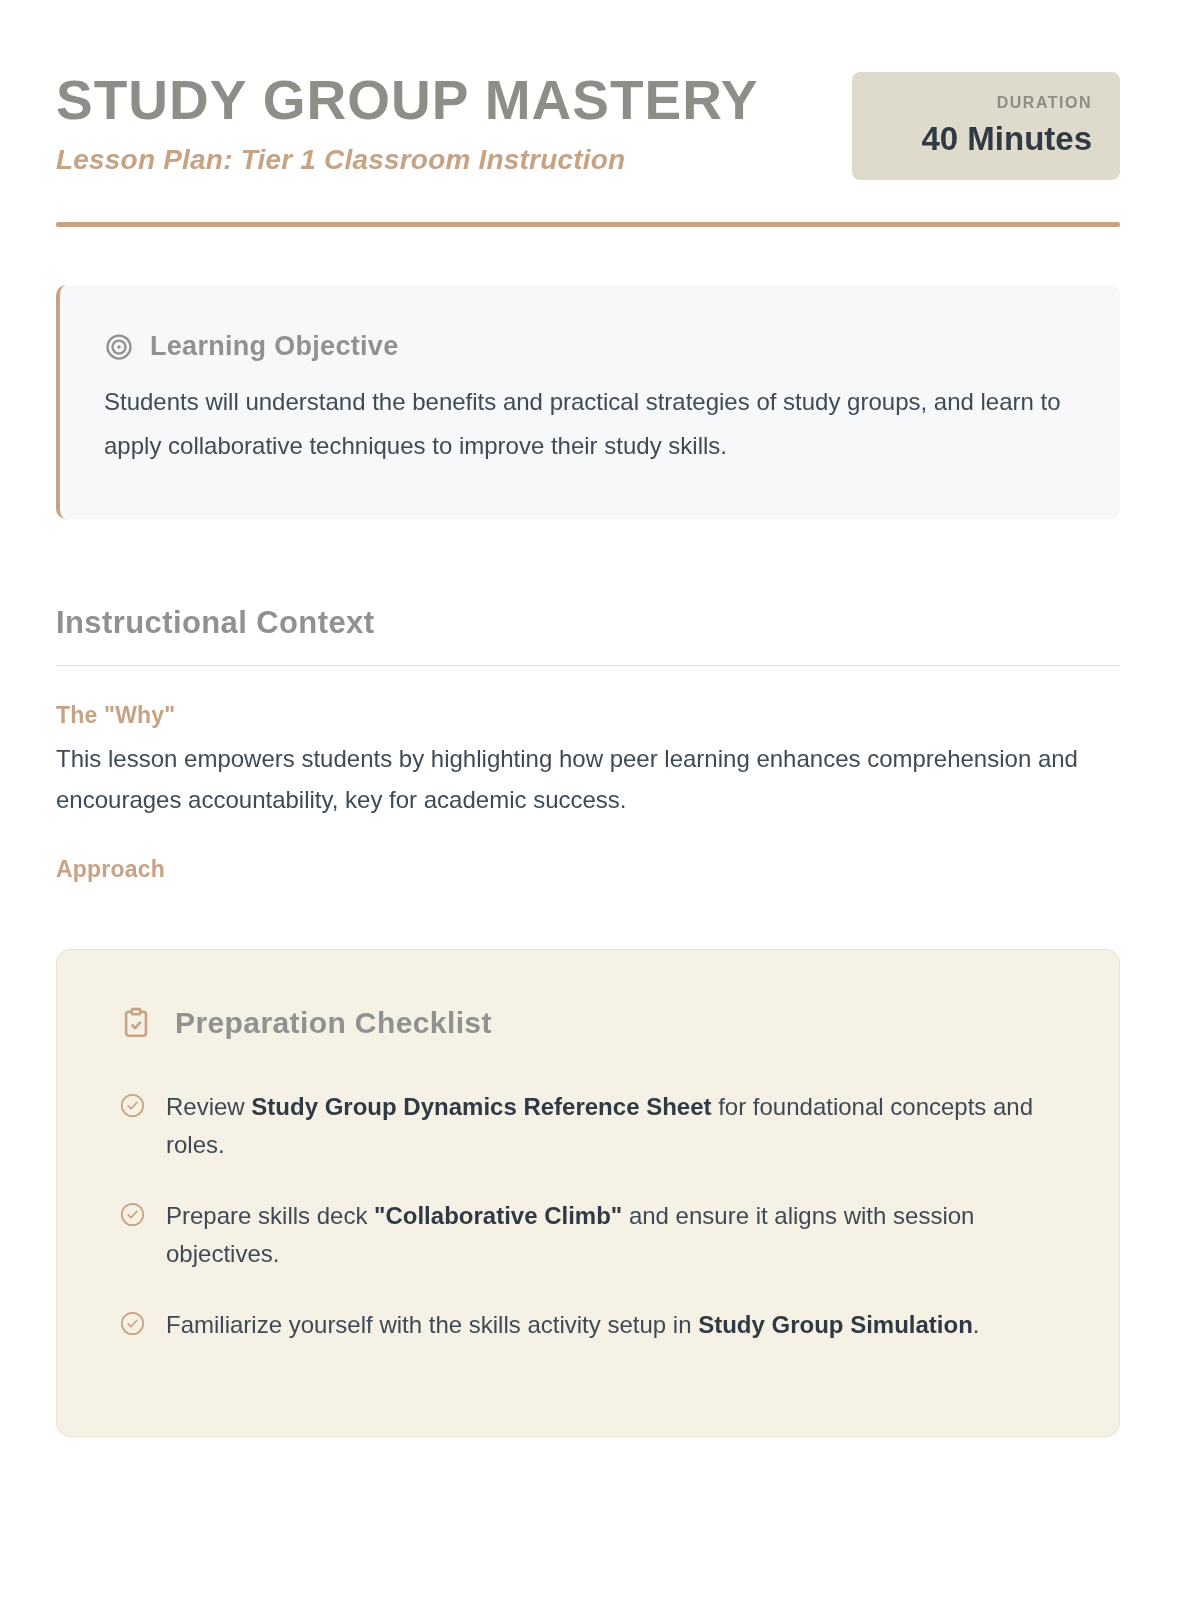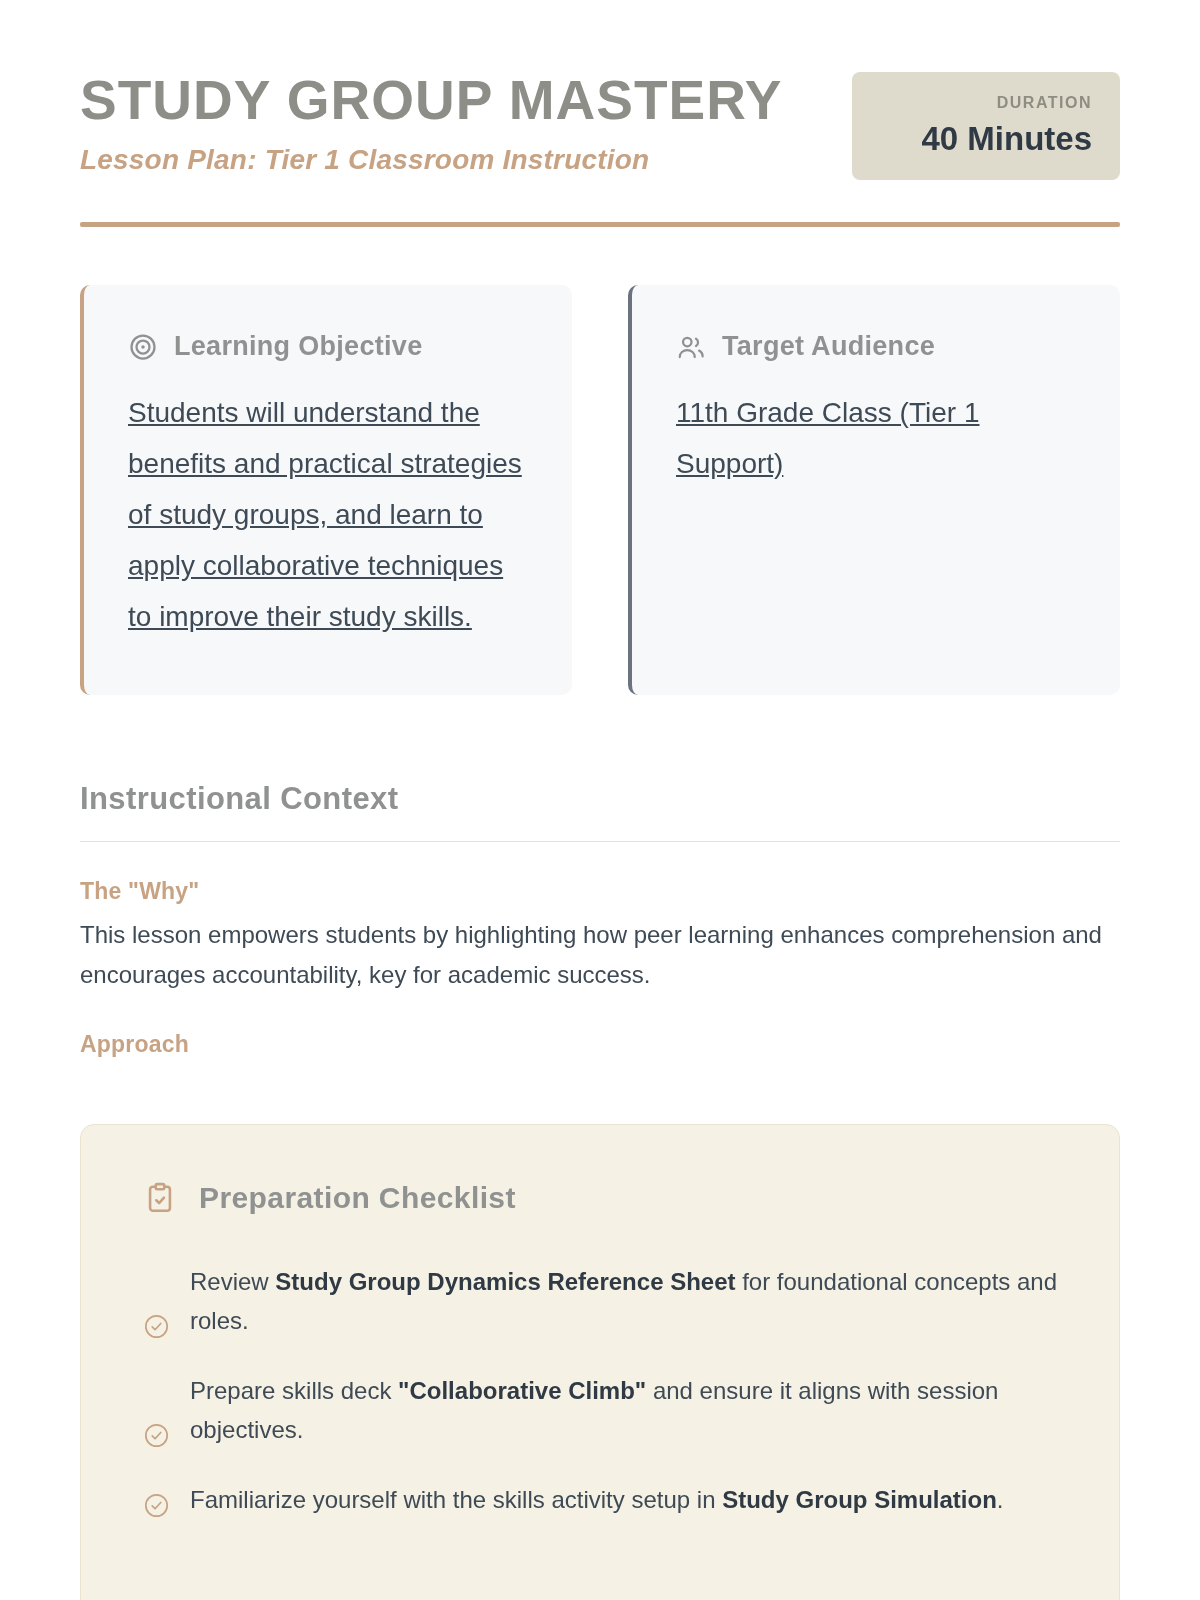--- a/index.html
+++ b/index.html
@@ -13,21 +13,21 @@
     --card2-border:#6b7280;
     --checklist-bg:#f5f1e4;
     --checklist-border:#e9e3d0;
     --bold-dark:#2f3a45;
   }
   *{margin:0;padding:0;box-sizing:border-box;}
   html,body{background:#ffffff;}
   body{font-family:"Liberation Sans","DejaVu Sans",sans-serif;color:var(--text-dark);}
   .page{
     width:1200px;height:1600px;overflow:hidden;background:#fff;
-    padding:72px 80px 0 80px;position:relative;
+    padding:72px 80px 0 56px;position:relative;
   }
   
   .header{display:flex;justify-content:space-between;align-items:flex-start;}
   .page-title{
     font-size:55px;font-weight:bold;color:var(--title-gray);
     letter-spacing:1px;line-height:1.05;
   }
   .page-subtitle{
     font-size:28px;font-weight:bold;color:var(--accent-tan);
     margin-top:14px;letter-spacing:.2px;font-style:italic;
@@ -49,37 +49,37 @@
   .cards-row{display:flex;gap:56px;margin-top:58px;}
   .info-card{
     flex:1;background:var(--card-bg);border-radius:10px;
     padding:46px 42px 52px 44px;
   }
   .info-card.objective{border-left:4px solid var(--accent-tan);}
   .info-card.audience{border-left:4px solid var(--card2-border);}
   .card-heading{display:flex;align-items:flex-end;gap:16px;}
   .card-heading .icon{display:inline-flex;flex-shrink:0;}
   .card-title{font-size:27px;font-weight:bold;color:var(--heading-gray);letter-spacing:.3px;}
-  .card-body{font-size:28px;line-height:1.82;margin-top:26px;color:var(--text-dark);text-decoration:underline;}
+  .card-body{font-size:24px;line-height:1.82;margin-top:18px;color:var(--text-dark);}
   
   .section-title{
     margin-top:86px;font-size:31px;font-weight:bold;color:var(--heading-gray);
     letter-spacing:.4px;border-bottom:1px solid #e3e3e3;padding-bottom:24px;
   }
   .sub-heading{font-size:23px;font-weight:bold;color:var(--accent-tan);margin-top:36px;letter-spacing:.2px;}
   .sub-body{font-size:24px;line-height:1.68;margin-top:10px;color:var(--text-dark);}
   
   .checklist-card{
     margin-top:66px;background:var(--checklist-bg);
     border:1px solid var(--checklist-border);border-radius:14px;
     padding:56px 60px 60px 62px;
   }
   .checklist-header{display:flex;gap:22px;margin-bottom:44px;}
   .checklist-title{font-size:30px;font-weight:bold;color:var(--heading-gray);letter-spacing:.4px;}
-  .check-item{display:flex;gap:20px;align-items:flex-end;margin-bottom:32px;}
+  .check-item{display:flex;gap:20px;align-items:flex-start;margin-bottom:32px;}
   .check-icon{flex-shrink:0;margin-top:4px;display:inline-flex;}
   .check-text{font-size:24px;line-height:1.6;color:var(--text-dark);}
   .check-text strong{color:var(--bold-dark);font-weight:bold;}
 </style>
 </head>
 <body>
 
 <div class="page">
 
   <div class="header">
@@ -104,34 +104,20 @@
             <circle cx="12" cy="12" r="9.2"></circle>
             <circle cx="12" cy="12" r="5.2"></circle>
             <circle cx="12" cy="12" r="1.4" fill="#8f9290" stroke="none"></circle>
           </svg>
         </span>
         <span class="card-title">Learning Objective</span>
       </div>
       <p class="card-body">Students will understand the benefits and practical strategies of study groups, and learn to apply collaborative techniques to improve their study skills.</p>
     </div>
 
-    <div class="info-card audience">
-      <div class="card-heading">
-        <span class="icon">
-          <svg width="30" height="30" viewBox="0 0 24 24" fill="none" stroke="#8f9290" stroke-width="1.8" stroke-linecap="round">
-            <circle cx="9" cy="8" r="3.4"></circle>
-            <path d="M3 20c0-3.3 2.7-5.5 6-5.5s6 2.2 6 5.5"></path>
-            <path d="M16 5.4a3.4 3.4 0 0 1 0 5.8"></path>
-            <path d="M18.5 14.9c1.8.9 2.8 2.6 2.8 4.6"></path>
-          </svg>
-        </span>
-        <span class="card-title">Target Audience</span>
-      </div>
-      <p class="card-body">11th Grade Class (Tier 1 Support)</p>
-    </div>
 
   </div>
 
   <h2 class="section-title">Instructional Context</h2>
 
   <h3 class="sub-heading">The "Why"</h3>
   <p class="sub-body">This lesson empowers students by highlighting how peer learning enhances comprehension and encourages accountability, key for academic success.</p>
 
   <h3 class="sub-heading">Approach</h3>
 

